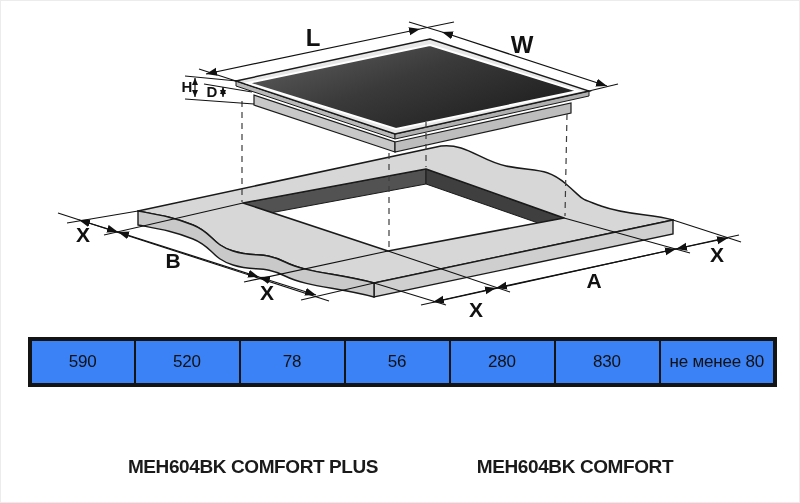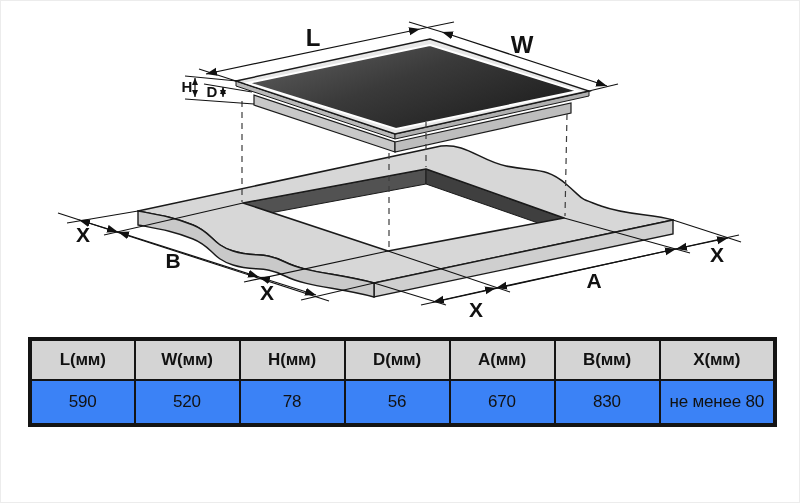--- a/index.html
+++ b/index.html
@@ -155,35 +155,28 @@
     <colgroup>
       <col style="width:104px">
         <col style="width:105px">
         <col style="width:105px">
       <col style="width:105px">
         <col style="width:105px">
         <col style="width:105px">
       <col style="width:115px">
     </colgroup>
     <tbody>
-        <tr>
-      <th>L(мм)</th>
-      <th>W(мм)</th>
-      <th>H(мм)</th>
-      <th>D(мм)</th>
-      <th>A(мм)</th>
-      <th>B(мм)</th>
-      <th>X(мм)</th>
-    </tr>
     <tr>
       <td>590</td>
       <td>520</td>
       <td>78</td>
       <td>56</td>
-      <td>670</td>
+      <td>280</td>
       <td>830</td>
       <td>не менее 80</td>
     </tr>
   </tbody>
     </table>
 
+  <div class="model-caption model-left">MEH604BK COMFORT PLUS</div>
+  <div class="model-caption model-right">MEH604BK COMFORT</div>
 
 </div>
 
 </body></html>

